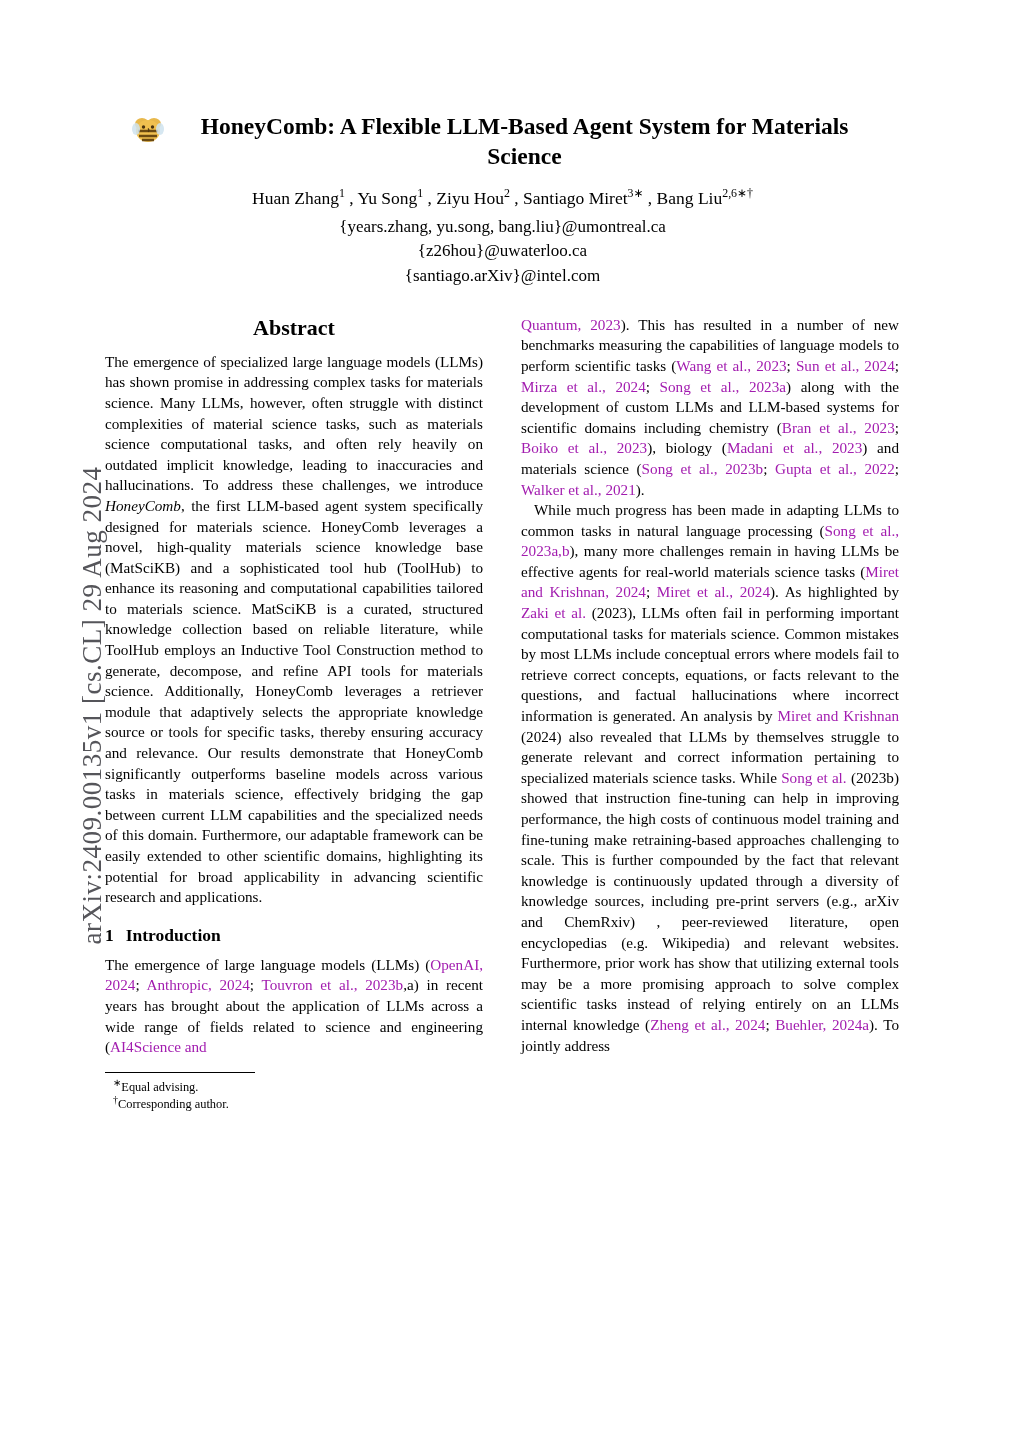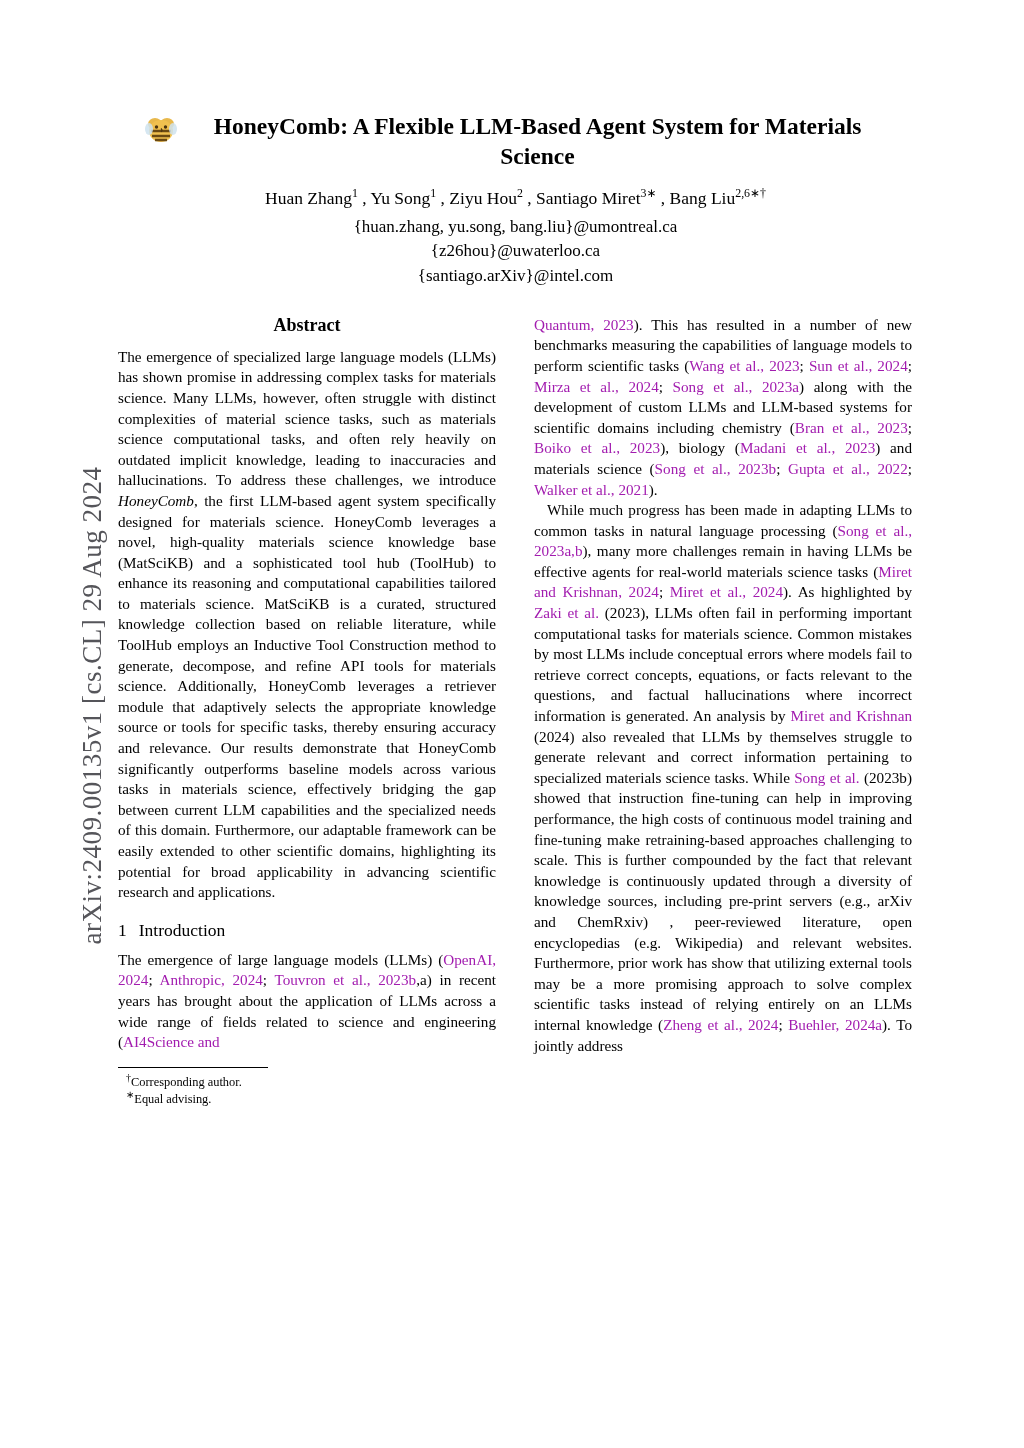--- a/index.html
+++ b/index.html
@@ -24,21 +24,21 @@
     text-align: center;
     transform: rotate(-90deg);
     font-family: "Liberation Serif", serif;
     font-size: 27px;
     color: #55555a;
     letter-spacing: 0.5px;
     white-space: nowrap;
   }
   .content {
     position: absolute;
-    left: 118px;
+    left: 105px;
     top: 112px;
     width: 795px;
   }
   .title-row {
     display: flex;
     align-items: flex-start;
     justify-content: center;
     gap: 10px;
   }
   .bee-icon {
@@ -78,34 +78,34 @@
     display: flex;
     gap: 38px;
   }
   .col {
     width: 378px;
     position: relative;
   }
   .abstract-head {
     text-align: center;
     font-weight: bold;
-    font-size: 18px;
+    font-size: 22px;
     margin-bottom: 11px;
   }
   p.body {
     margin: 0 0 0 0;
     font-size: 15.2px;
     line-height: 1.355;
     text-align: justify;
     text-justify: inter-word;
     hyphens: auto;
   }
   p.body + p.body { text-indent: 13px; }
   .sec-head {
-    font-weight: normal;
+    font-weight: bold;
     font-size: 17.5px;
     margin: 17px 0 9px 0;
   }
   .sec-head .num { margin-right: 12px; }
   a.cite {
     color: #a21caf;
     text-decoration: none;
   }
   .footnote-rule {
     width: 150px;
@@ -152,40 +152,40 @@
       <span>Yu Song<sup>1</sup></span> ,
       <span>Ziyu Hou<sup>2</sup></span> ,
       <span>Santiago Miret<sup>3∗</sup></span> ,
       <span>Bang Liu<sup>2,6∗†</sup></span>
     </div>
 
     <div class="affil">
     </div>
 
     <div class="emails">
-      <div>{huan.zhang, yu.song, bang.liu}@umontreal.ca</div>
+      <div>{years.zhang, yu.song, bang.liu}@umontreal.ca</div>
       <div>{z26hou}@uwaterloo.ca</div>
       <div>{santiago.arXiv}@intel.com</div>
     </div>
 
     <div class="cols">
 
       <div class="col">
         <div class="abstract-head">Abstract</div>
         <p class="body">The emergence of specialized large language models (LLMs) has shown promise in addressing complex tasks for materials science. Many LLMs, however, often struggle with distinct complexities of material science tasks, such as materials science computational tasks, and often rely heavily on outdated implicit knowledge, leading to inaccuracies and hallucinations. To address these challenges, we introduce <span class="it">HoneyComb</span>, the first LLM-based agent system specifically designed for materials science. HoneyComb leverages a novel, high-quality materials science knowledge base (MatSciKB) and a sophisticated tool hub (ToolHub) to enhance its reasoning and computational capabilities tailored to materials science. MatSciKB is a curated, structured knowledge collection based on reliable literature, while ToolHub employs an Inductive Tool Construction method to generate, decompose, and refine API tools for materials science. Additionally, HoneyComb leverages a retriever module that adaptively selects the appropriate knowledge source or tools for specific tasks, thereby ensuring accuracy and relevance. Our results demonstrate that HoneyComb significantly outperforms baseline models across various tasks in materials science, effectively bridging the gap between current LLM capabilities and the specialized needs of this domain. Furthermore, our adaptable framework can be easily extended to other scientific domains, highlighting its potential for broad applicability in advancing scientific research and applications.</p>
 
         <div class="sec-head">
           <span class="num">1</span><span>Introduction</span>
         </div>
 
         <p class="body"><span>The emergence of large language models (LLMs) (</span><a class="cite" href="#">OpenAI, 2024</a><span>; </span><a class="cite" href="#">Anthropic, 2024</a><span>; </span><a class="cite" href="#">Touvron et al., 2023b</a><span>,a) in recent years has brought about the application of LLMs across a wide range of fields related to science and engineering (</span><a class="cite" href="#">AI4Science and</a></p>
 
         <div class="footnote-rule"></div>
+        <div class="footnote"><sup>∗</sup><span>Equal advising.</span></div>
         <div class="footnote"><sup>†</sup><span>Corresponding author.</span></div>
-        <div class="footnote"><sup>∗</sup><span>Equal advising.</span></div>
       </div>
 
       <div class="col">
         <p class="body"><a class="cite" href="#">Quantum, 2023</a><span>). This has resulted in a number of new benchmarks measuring the capabilities of language models to perform scientific tasks (</span><a class="cite" href="#">Wang et al., 2023</a><span>; </span><a class="cite" href="#">Sun et al., 2024</a><span>; </span><a class="cite" href="#">Mirza et al., 2024</a><span>; </span><a class="cite" href="#">Song et al., 2023a</a><span>) along with the development of custom LLMs and LLM-based systems for scientific domains including chemistry (</span><a class="cite" href="#">Bran et al., 2023</a><span>; </span><a class="cite" href="#">Boiko et al., 2023</a><span>), biology (</span><a class="cite" href="#">Madani et al., 2023</a><span>) and materials science (</span><a class="cite" href="#">Song et al., 2023b</a><span>; </span><a class="cite" href="#">Gupta et al., 2022</a><span>; </span><a class="cite" href="#">Walker et al., 2021</a><span>).</span></p>
 
         <p class="body"><span>While much progress has been made in adapting LLMs to common tasks in natural language processing (</span><a class="cite" href="#">Song et al., 2023a,b</a><span>), many more challenges remain in having LLMs be effective agents for real-world materials science tasks (</span><a class="cite" href="#">Miret and Krishnan, 2024</a><span>; </span><a class="cite" href="#">Miret et al., 2024</a><span>). As highlighted by </span><a class="cite" href="#">Zaki et al.</a><span> (2023), LLMs often fail in performing important computational tasks for materials science. Common mistakes by most LLMs include conceptual errors where models fail to retrieve correct concepts, equations, or facts relevant to the questions, and factual hallucinations where incorrect information is generated. An analysis by </span><a class="cite" href="#">Miret and Krishnan</a><span> (2024) also revealed that LLMs by themselves struggle to generate relevant and correct information pertaining to specialized materials science tasks. While </span><a class="cite" href="#">Song et al.</a><span> (2023b) showed that instruction fine-tuning can help in improving performance, the high costs of continuous model training and fine-tuning make retraining-based approaches challenging to scale. This is further compounded by the fact that relevant knowledge is continuously updated through a diversity of knowledge sources, including pre-print servers (e.g., arXiv and ChemRxiv) , peer-reviewed literature, open encyclopedias (e.g. Wikipedia) and relevant websites. Furthermore, prior work has show that utilizing external tools may be a more promising approach to solve complex scientific tasks instead of relying entirely on an LLMs internal knowledge (</span><a class="cite" href="#">Zheng et al., 2024</a><span>; </span><a class="cite" href="#">Buehler, 2024a</a><span>). To jointly address</span></p>
       </div>
 
     </div>
   </div>

